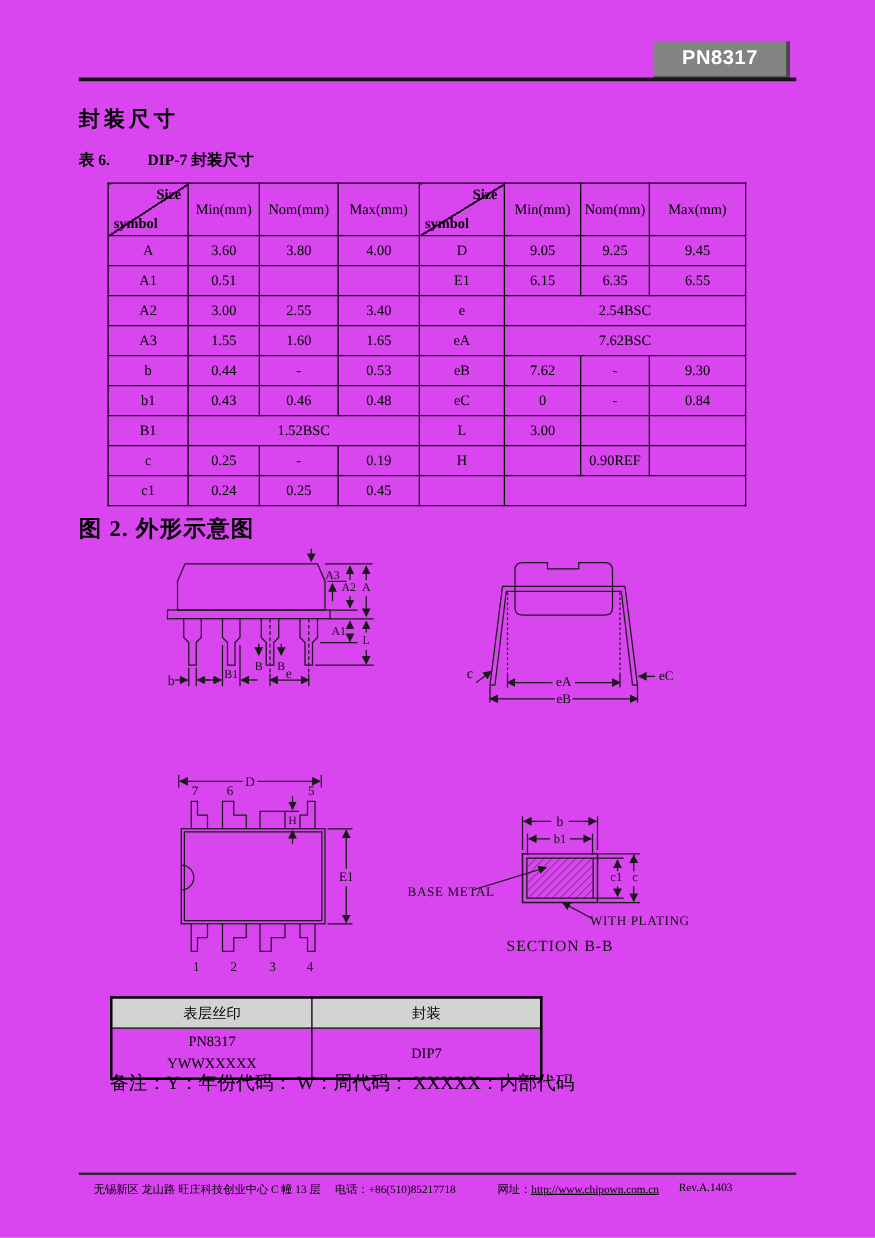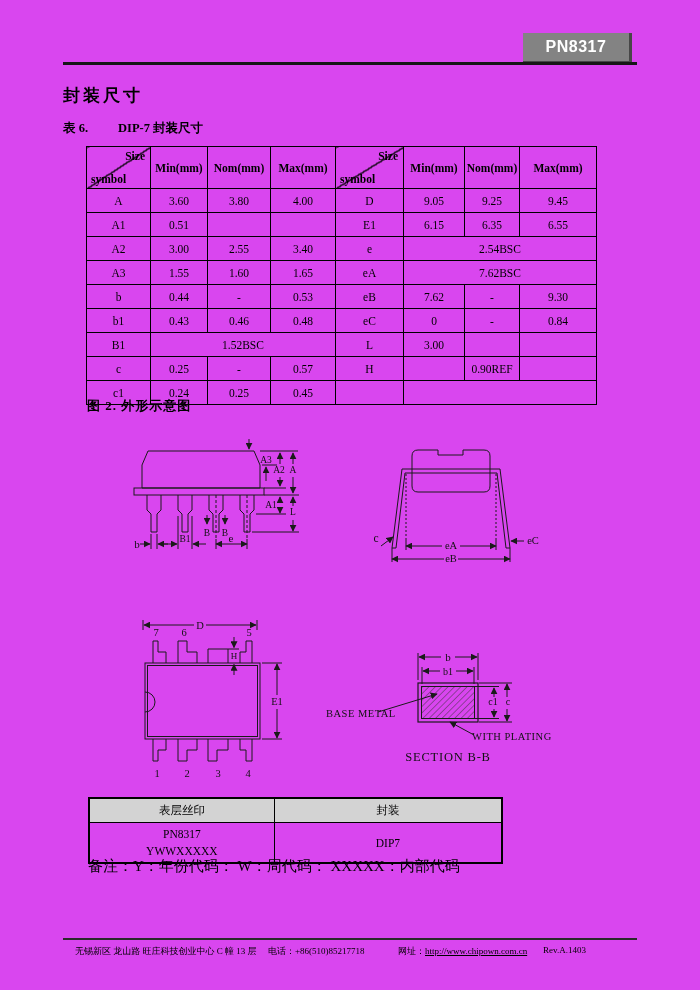--- a/index.html
+++ b/index.html
@@ -16,33 +16,33 @@
 
   .page-title{position:absolute;left:63px;top:84px;font-size:17px;font-weight:bold;letter-spacing:3px;}
   .table-caption{position:absolute;left:63px;top:120px;font-size:12.5px;font-weight:bold;}
   .table-caption .gap{display:inline-block;width:30px;}
 
   
   .dim-table{position:absolute;left:86px;top:146px;border-collapse:collapse;table-layout:fixed;
              width:510px;font-size:11.5px;}
   .dim-table td{border:1.4px solid #000;text-align:center;vertical-align:middle;padding:0;height:23px;overflow:hidden;}
   .dim-table tr.h-row td{height:41px;}
-  .dim-table td.hdr{font-weight:bold;}
+  .dim-table td.hdr{font-weight:normal;}
   .dim-table td.diag{position:relative;
      background:linear-gradient(to bottom right,transparent calc(50% - .7px),#000 calc(50% - .7px),#000 calc(50% + .7px),transparent calc(50% + .7px));}
   .dim-table td.diag .t{position:absolute;top:3px;right:5px;font-weight:bold;text-align:right;}
   .dim-table td.diag .b{position:absolute;bottom:3px;left:4px;font-weight:bold;}
 
-  .figure-caption{position:absolute;left:63px;top:397px;font-size:13px;font-weight:bold;letter-spacing:1px;margin-left:24px;}
+  .figure-caption{position:absolute;left:63px;top:411px;font-size:18px;font-weight:bold;letter-spacing:1px;}
 
   svg text{font-family:"Liberation Serif","DejaVu Serif",serif;fill:#111;}
   .svg-abs{position:absolute;}
 
   
-  .marking-table{position:absolute;left:88px;top:797px;width:415px;border-collapse:collapse;
+  .marking-table{position:absolute;left:88px;top:797px;width:346px;border-collapse:collapse;
                  font-size:11.5px;text-align:center;border:2px solid #000;}
   .marking-table td{border:1px solid #000;}
   .marking-table tr.mhead td{background:#d3d3d3;height:21px;}
   .marking-table tr.mdata td{height:37px;}
   .marking-table .m2{line-height:17px;}
   .note{position:absolute;left:88px;top:857px;font-size:15px;}
 
   
   .footer-rule{position:absolute;left:63px;top:938px;width:574px;height:1.5px;background:#2a2a2a;}
   .f-item{position:absolute;top:945px;font-size:9px;white-space:nowrap;}
@@ -155,21 +155,21 @@
       <td colspan="3">1.52BSC</td>
       <td>L</td>
       <td>3.00</td>
       <td></td>
       <td></td>
     </tr>
     <tr>
       <td>c</td>
       <td>0.25</td>
       <td>-</td>
-      <td>0.57</td>
+      <td>0.19</td>
       <td>H</td>
       <td></td>
       <td>0.90REF</td>
       <td></td>
     </tr>
     <tr>
       <td>c1</td>
       <td>0.24</td>
       <td>0.25</td>
       <td>0.45</td>

